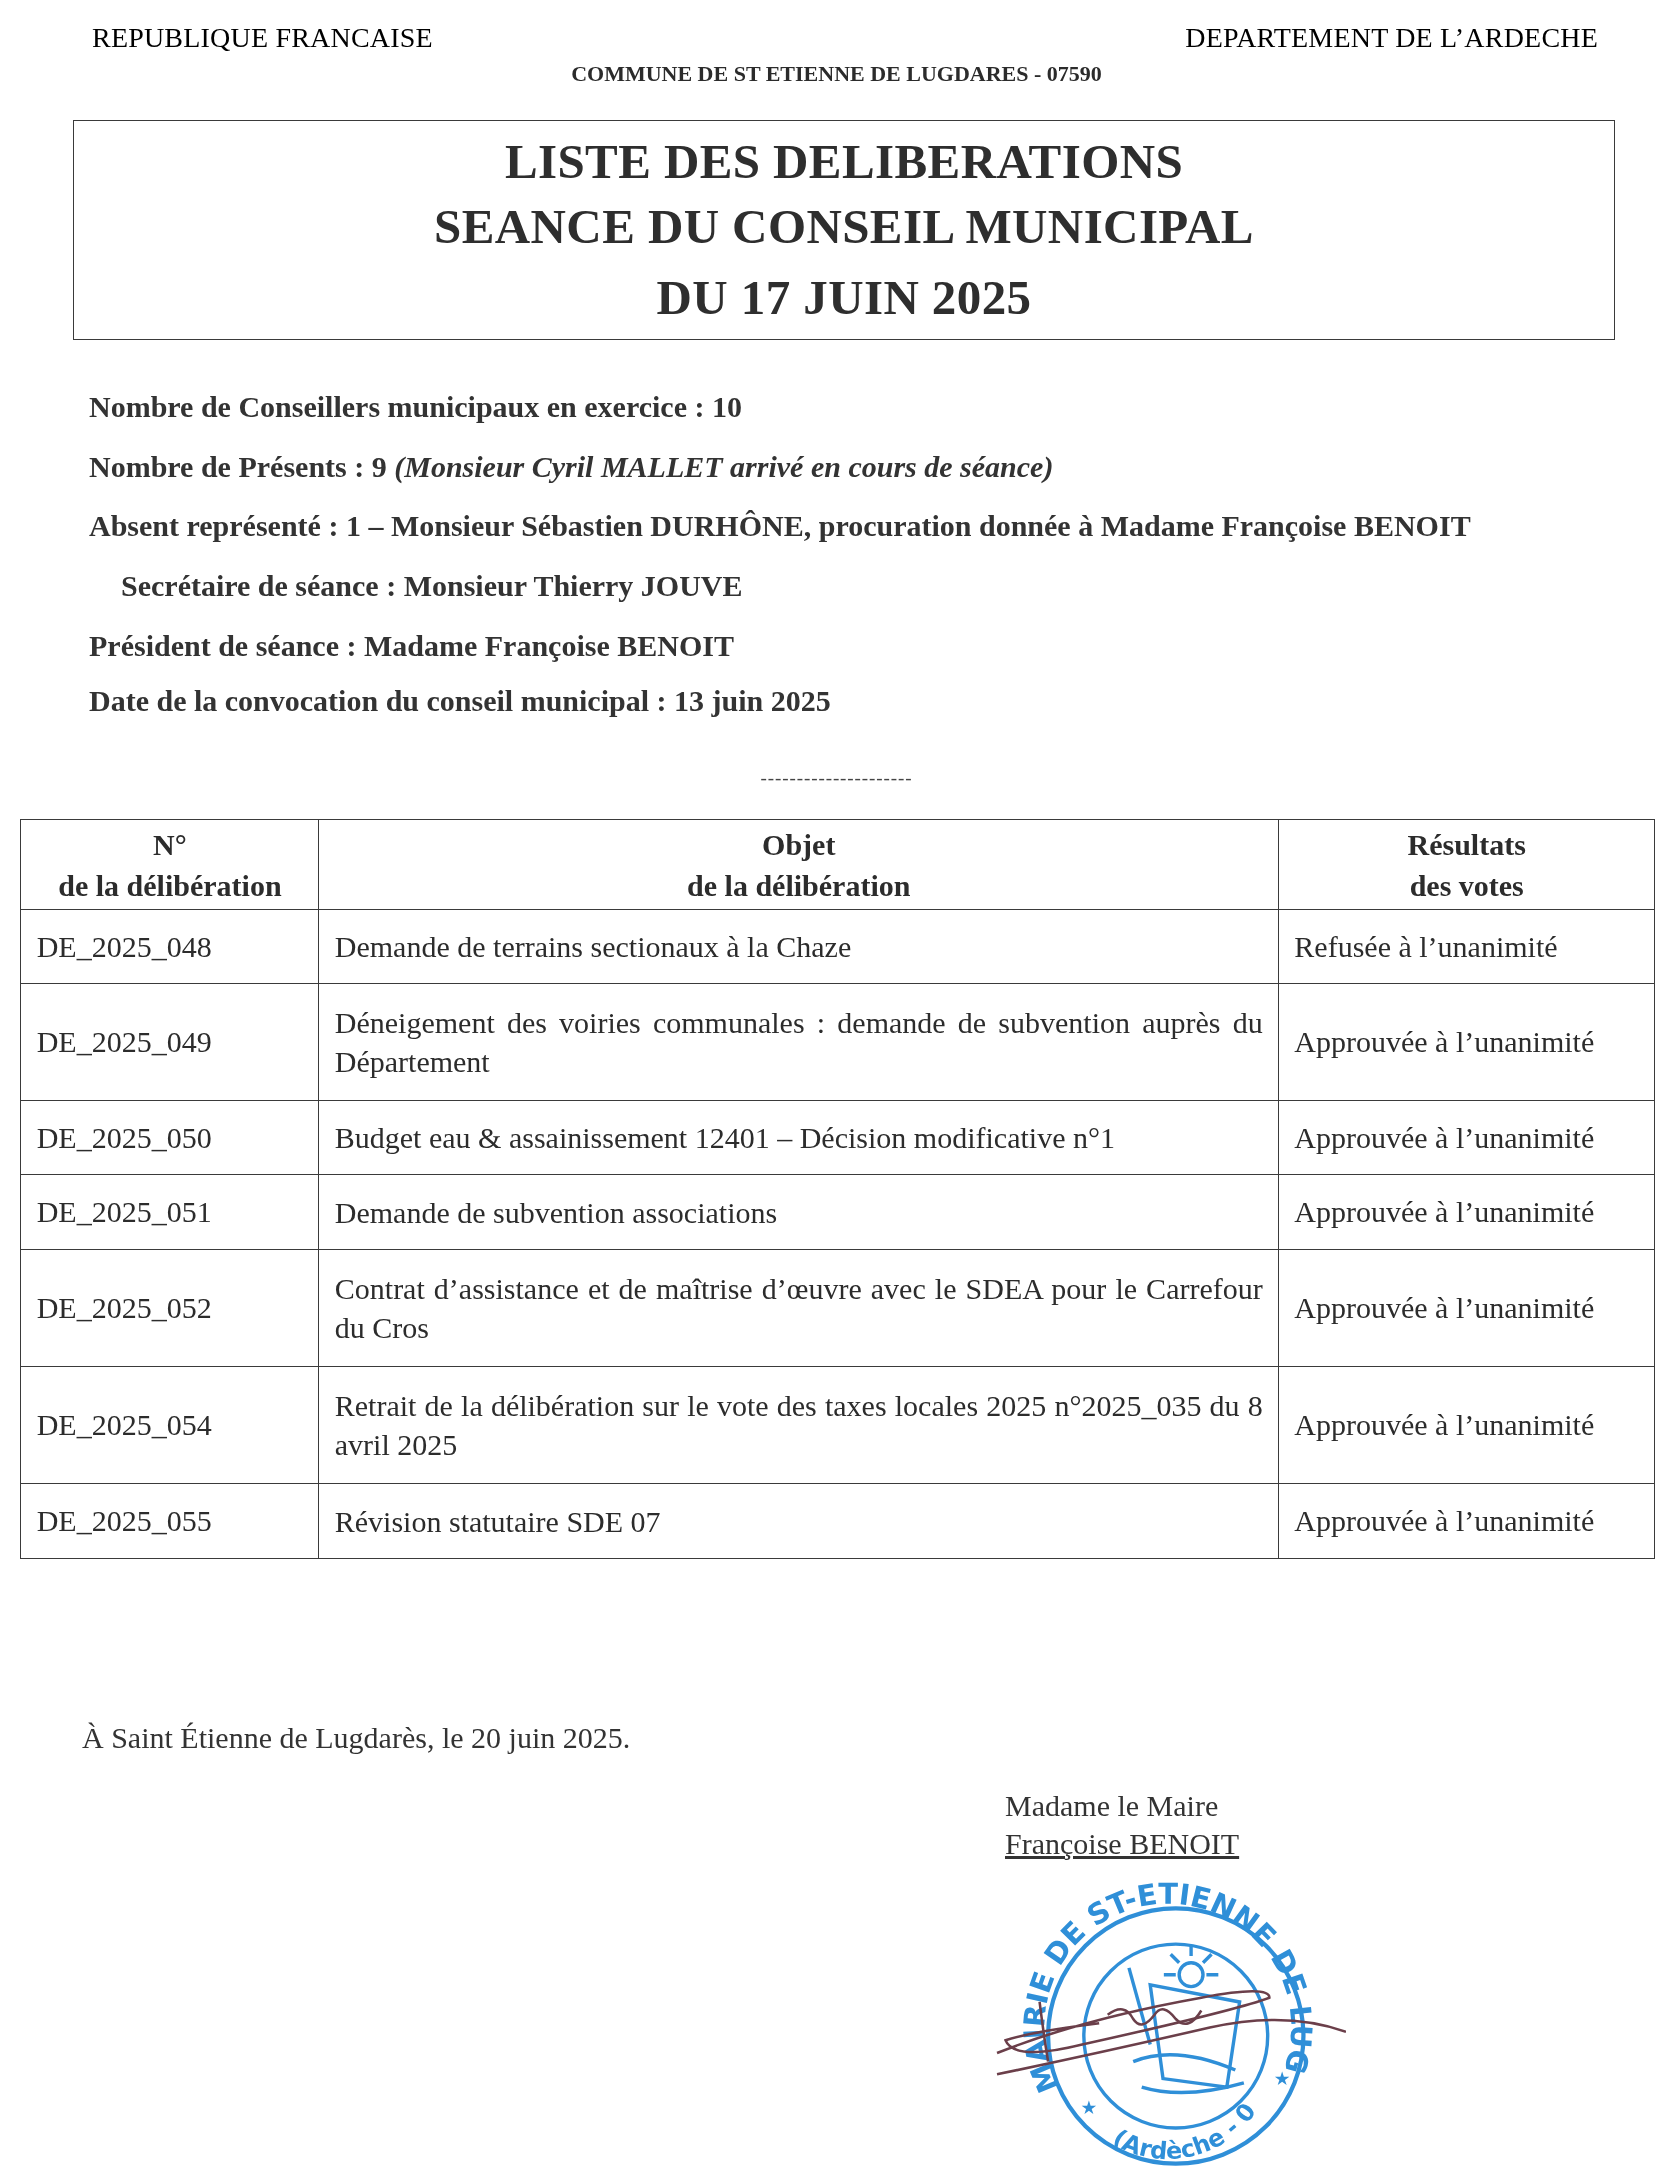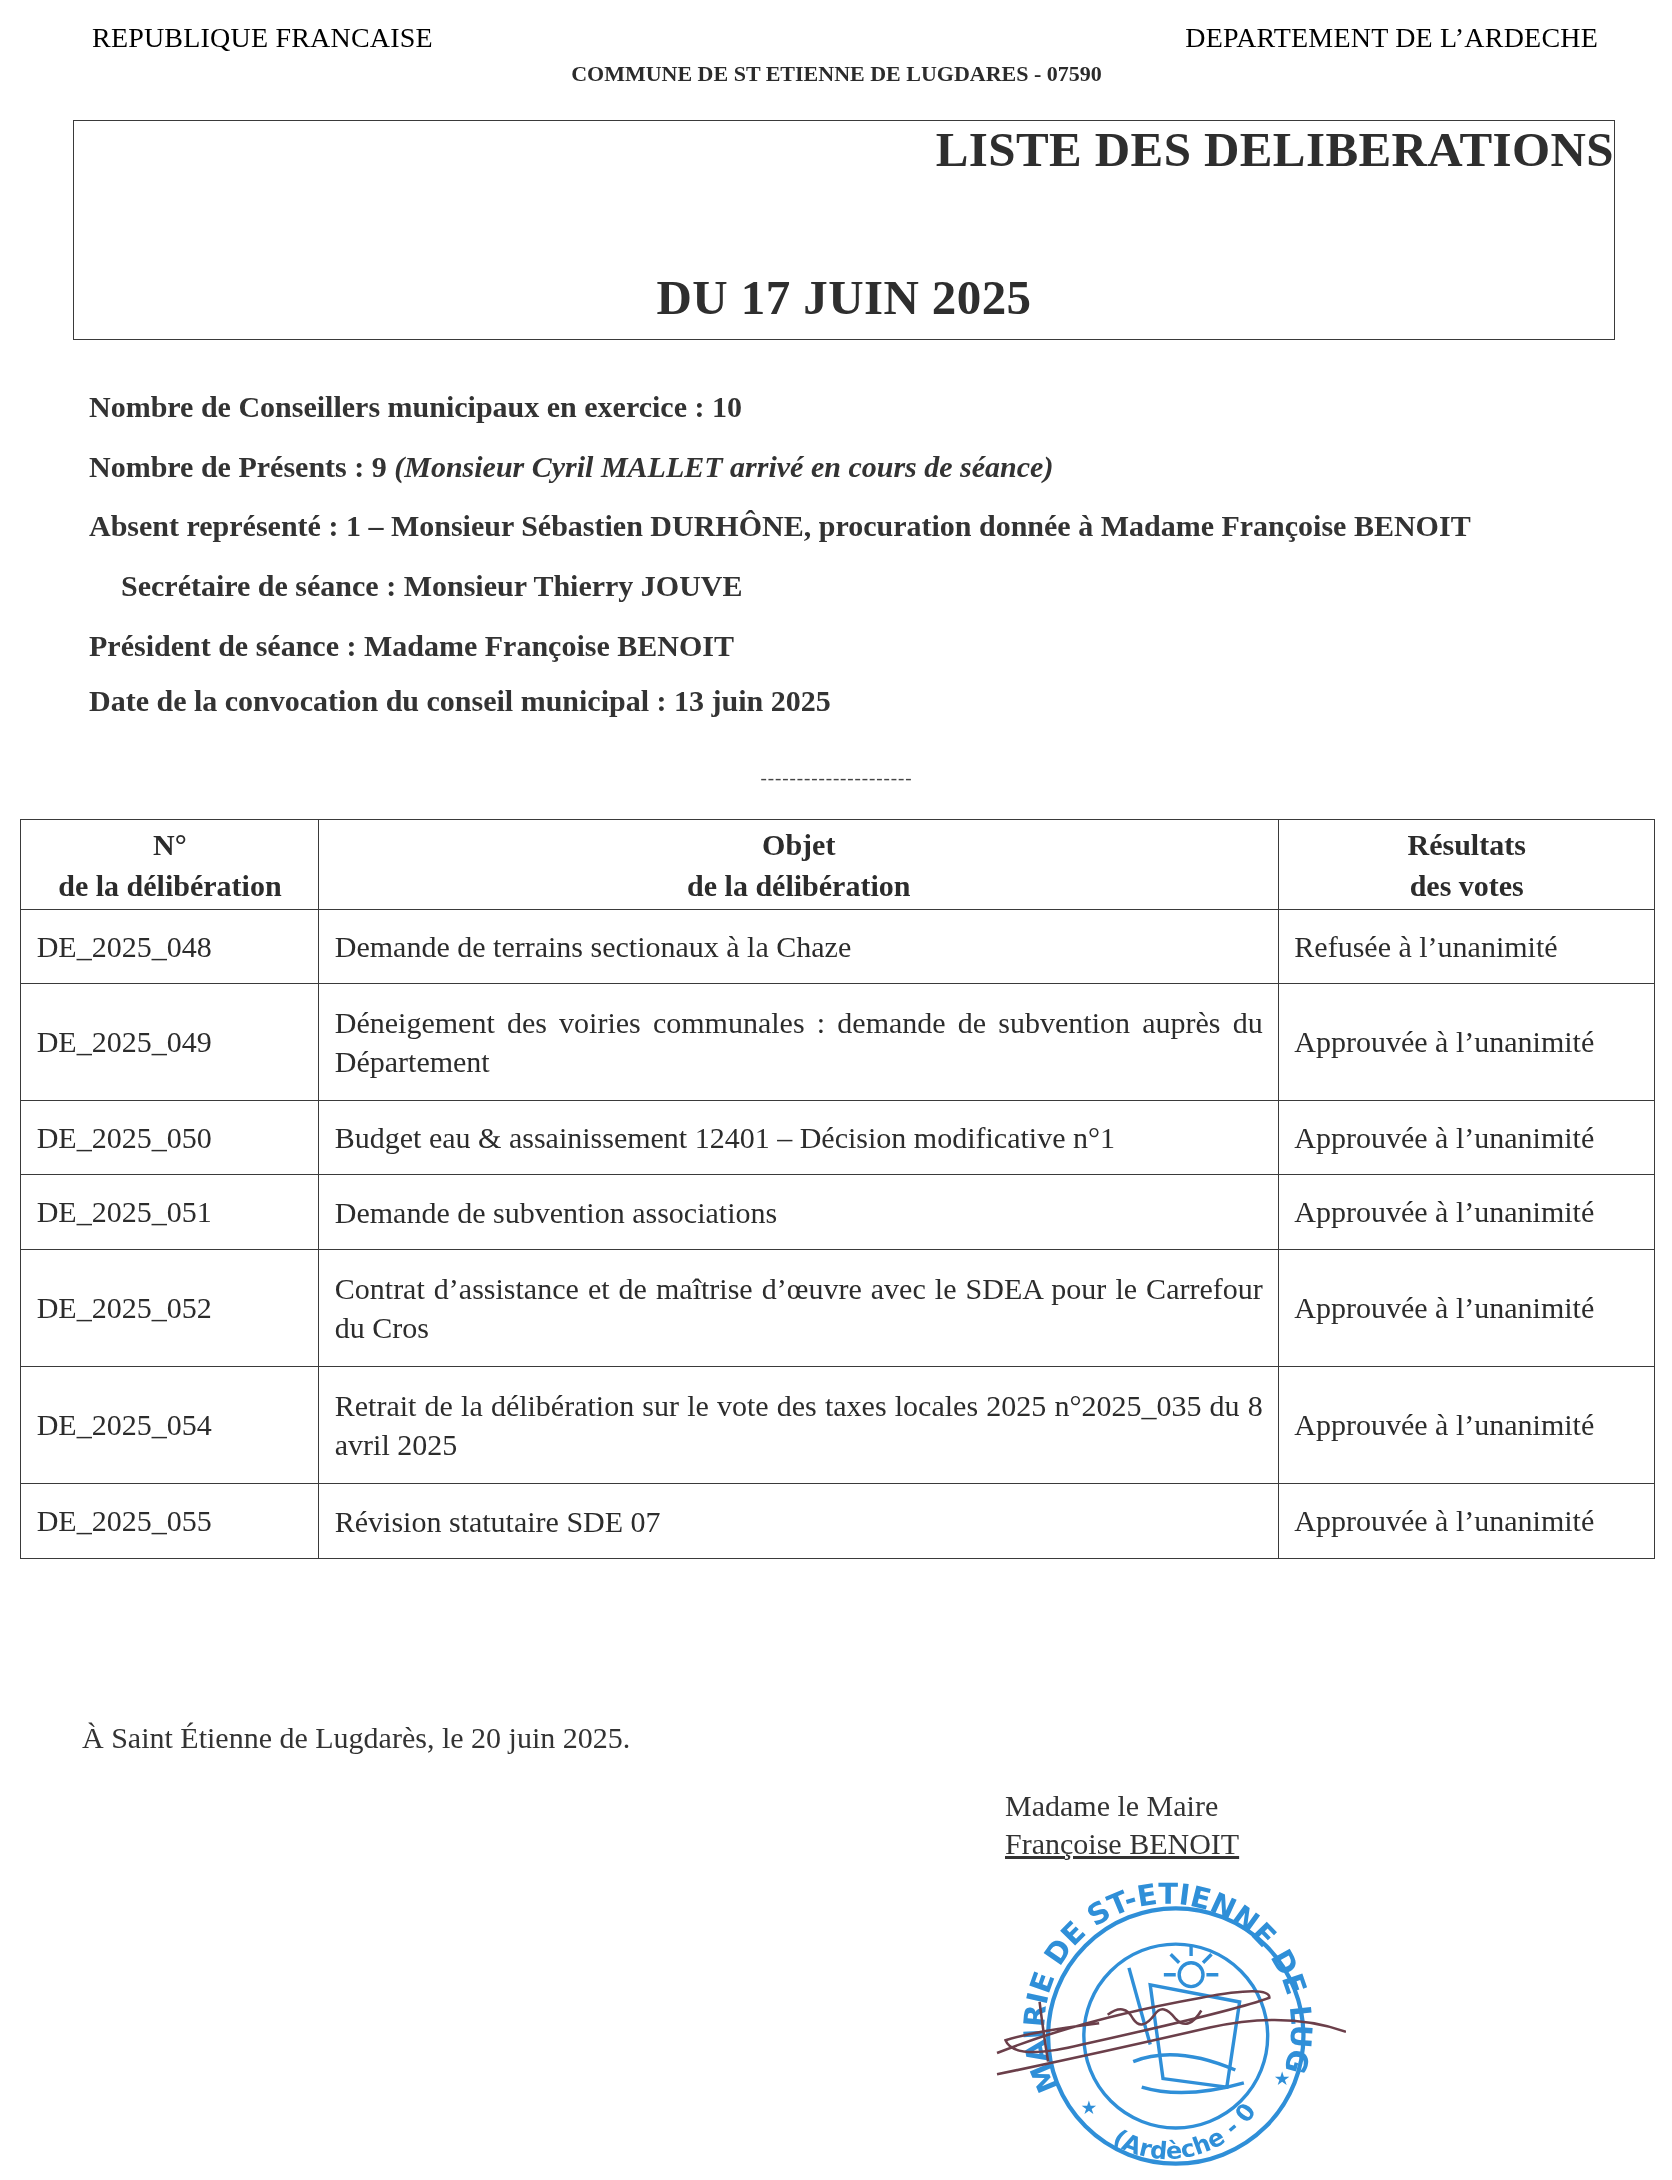--- a/index.html
+++ b/index.html
@@ -27,21 +27,22 @@
   .stamp { position:absolute; left:980px; top:1874px; width:366px; height:307px; }
 </style>
 </head>
 <body>
 
 <div class="abs hdr-small" style="left:92px; top:22px;">REPUBLIQUE FRANCAISE</div>
 <div class="abs hdr-small" style="right:75px; top:22px;">DEPARTEMENT DE L’ARDECHE</div>
 <div class="abs commune" style="left:0; width:1673px; text-align:center; top:61px;">COMMUNE DE ST ETIENNE DE LUGDARES - 07590</div>
 
 <div class="title-box">
-  <div class="title-line" style="top:0;text-align:right;">LISTE DES DELIBERATIONS</div>
+  <div class="title-line" style="top:12px;">LISTE DES DELIBERATIONS</div>
+  <div class="title-line" style="top:77px;">SEANCE DU CONSEIL MUNICIPAL</div>
   <div class="title-line" style="top:148px;">DU 17 JUIN 2025</div>
 </div>
 
 <div class="abs info" style="left:89px; top:390px;">
   <span>Nombre de Conseillers municipaux en exercice : </span><span>10</span>
 </div>
 <div class="abs info" style="left:89px; top:450px;">
   <span>Nombre de Présents :  </span><span>9 </span><i>(Monsieur Cyril MALLET arrivé en cours de séance)</i>
 </div>
 <div class="abs info" style="left:89px; top:509px;">

